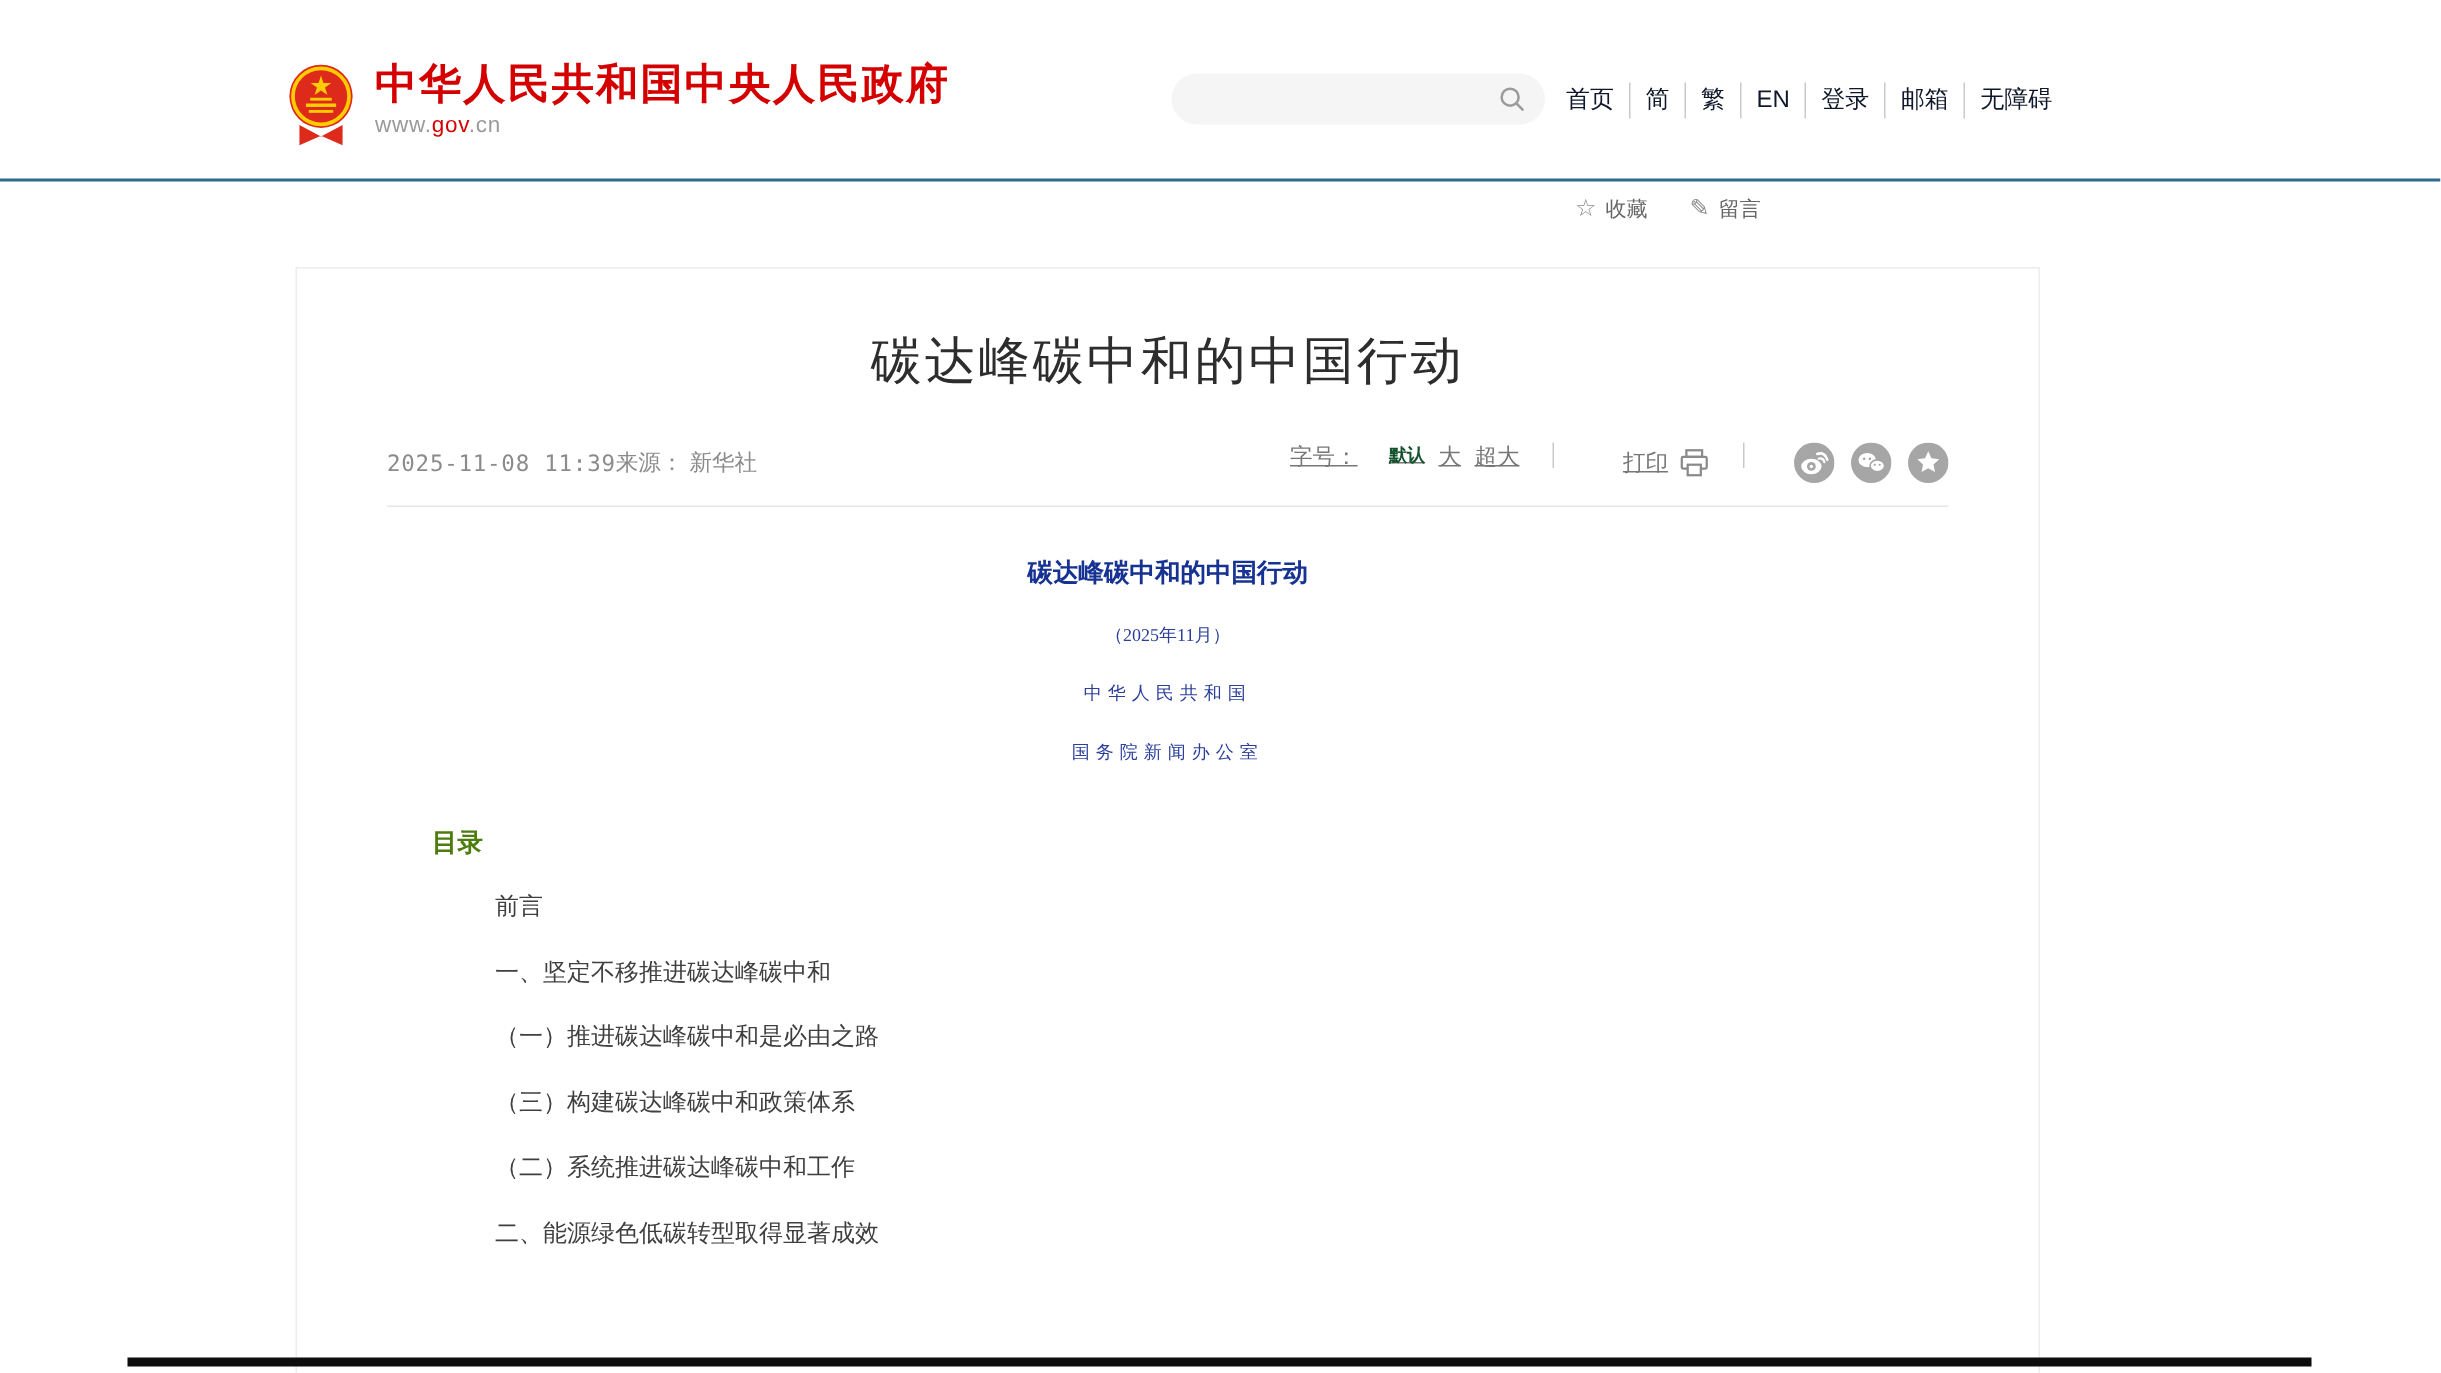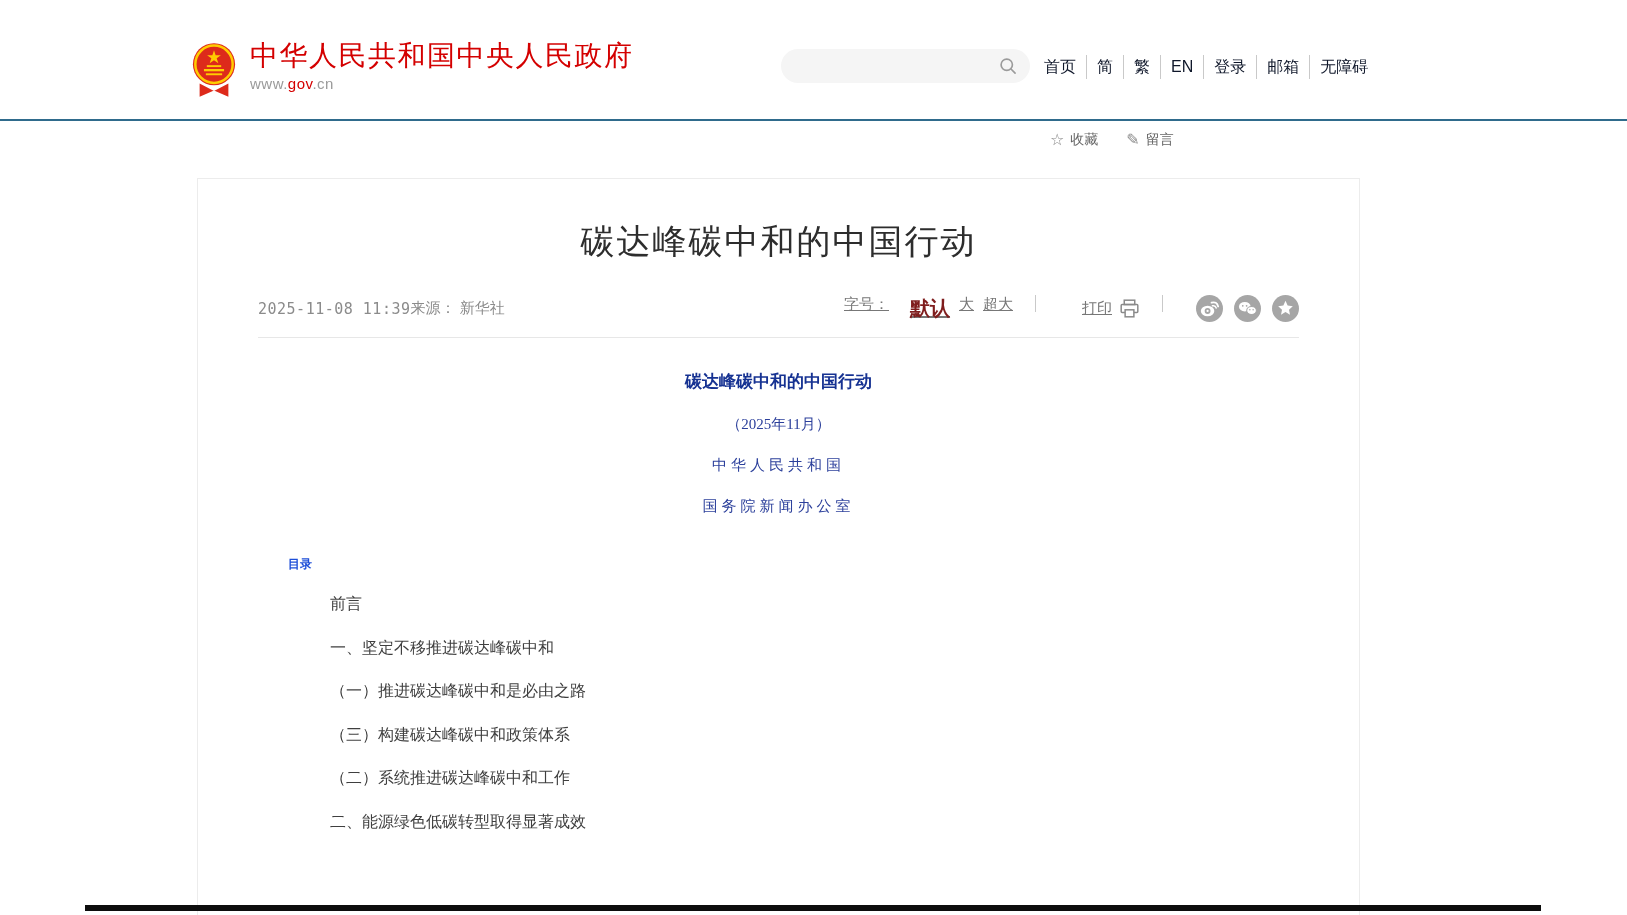--- a/index.html
+++ b/index.html
@@ -8,21 +8,21 @@
     position:relative; background:#ffffff; overflow:hidden;
     font-family:"Liberation Sans","DejaVu Sans",sans-serif; color:#333;
   }
 
   
   .header { position:absolute; top:0; left:0; width:1627px; height:121px;
             background:#fff; border-bottom:2px solid #2f6b8c; }
   .logo { position:absolute; left:191px; top:40px; display:flex; align-items:flex-start; cursor:pointer; }
   .emblem { width:46px; height:58px; flex:0 0 auto; }
   .logo-text { margin-left:13px; }
-  .site-title { font-size:28px; font-weight:normal; color:#d40000; letter-spacing:1.5px; line-height:32px; white-space:nowrap;text-align:right; }
+  .site-title { font-size:28px; font-weight:bold; color:#d40000; letter-spacing:1.5px; line-height:32px; white-space:nowrap;text-align:right; }
   .site-url { font-size:15px; color:#9a9a9a; margin-top:3px; letter-spacing:0.5px; }
   .site-url .gov { color:#d40000; }
 
   .search { position:absolute; left:781px; top:49px; width:249px; height:34px;
             border-radius:17px; background:#f5f5f5; display:flex; align-items:center; }
   .search input { border:none; background:transparent; outline:none; flex:1;
                   padding:0 6px 0 16px; font-size:14px; color:#555; min-width:0; }
   .search .mag { margin-right:12px; flex:0 0 auto; cursor:pointer; }
 
   .top-nav { position:absolute; left:1044px; top:55px; display:flex; align-items:center;
@@ -42,34 +42,34 @@
 
   .article-title { margin-top:42px; text-align:center; font-size:34px; font-weight:500;
                    color:#2d2d2d; letter-spacing:2px; line-height:40px; }
 
   .meta { margin:34px 60px 0; display:flex; justify-content:space-between; align-items:center;
           padding-bottom:15px; border-bottom:1px solid #e7e7e7; font-size:15px; color:#8b8b8b; }
   .meta-left { display:flex; align-items:center; }
   .meta-date { font-family:"DejaVu Sans Mono","Liberation Mono",monospace; letter-spacing:0.5px; }
   .meta-right { display:flex; color:#777;text-decoration:underline; }
   .fs-opt { margin-left:9px; cursor:pointer; }
-  .fs-default { color:#7f1d1d; font-weight:bold; font-size:20px;padding-left:12px; }
+  .fs-default { color:#14532d; font-weight:bold; font-size:12px;padding-left:12px; }
   .vsep { width:1px; height:17px; background:#c9c9c9; margin:0 22px; }
   .print { display:flex; align-items:center; gap:7px; cursor:pointer;margin-left:24px; }
   .share { width:27px; height:27px; border-radius:50%; cursor:pointer; margin-left:11px; }
   .share svg { display:block; width:27px; height:27px; }
 
   
   .body { margin:0 90px; font-family:"Liberation Serif","DejaVu Serif",serif; color:#333; }
   .lead { margin-top:48px; font-size:16px; line-height:1.25; }
   .doc-title { margin-top:32px; text-align:center; font-size:17px; font-weight:bold;
                color:#163292; font-family:"Liberation Sans","DejaVu Sans",sans-serif; }
-  .doc-line { margin-top:22px; text-align:center; font-size:15px; color:#2b3f9b; }
+  .doc-line { margin-top:22px; text-align:center; font-size:12px; color:#2b3f9b; }
   .doc-line.spaced { letter-spacing:4px; }
-  .toc-heading { margin-top:40px; font-size:12px; font-weight:bold; color:#1d4ed8;
+  .toc-heading { margin-top:40px; font-size:17px; font-weight:bold; color:#4d7c0f;
                  font-family:"Liberation Sans","DejaVu Sans",sans-serif; }
   .toc { list-style:none; margin-top:10px; }
   .toc li { font-size:16px; color:#3f3f3f; height:43.5px; display:flex; align-items:center;margin-left:42px; }
 
   
   .bottom-bar { position:absolute; left:85px; top:905px; width:1456px; height:6px; background:#0d0d0d; }
 </style>
 </head>
 <body>
 

